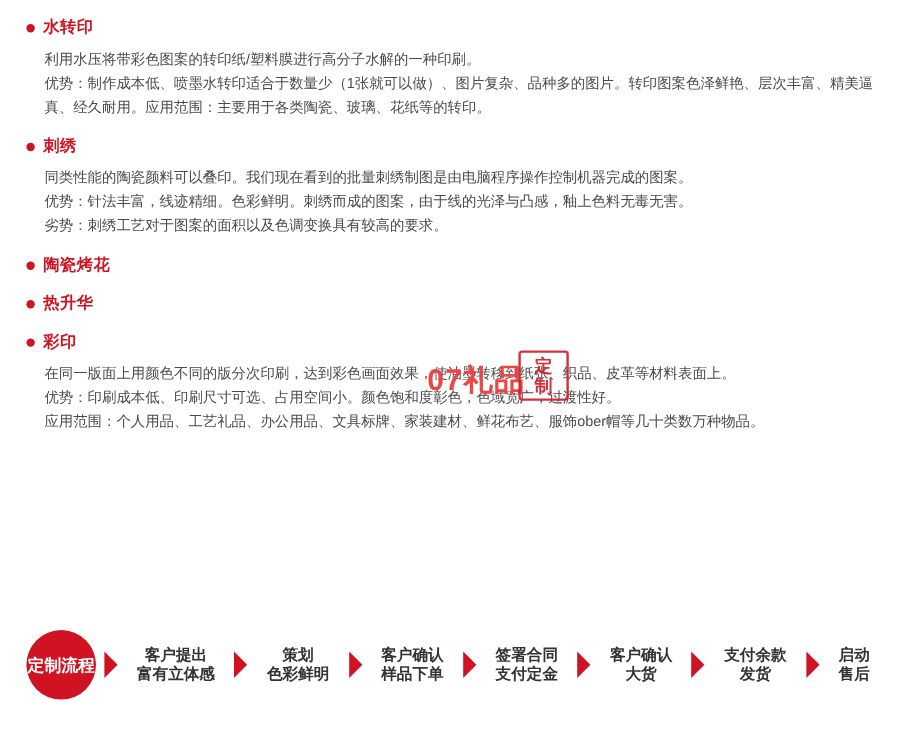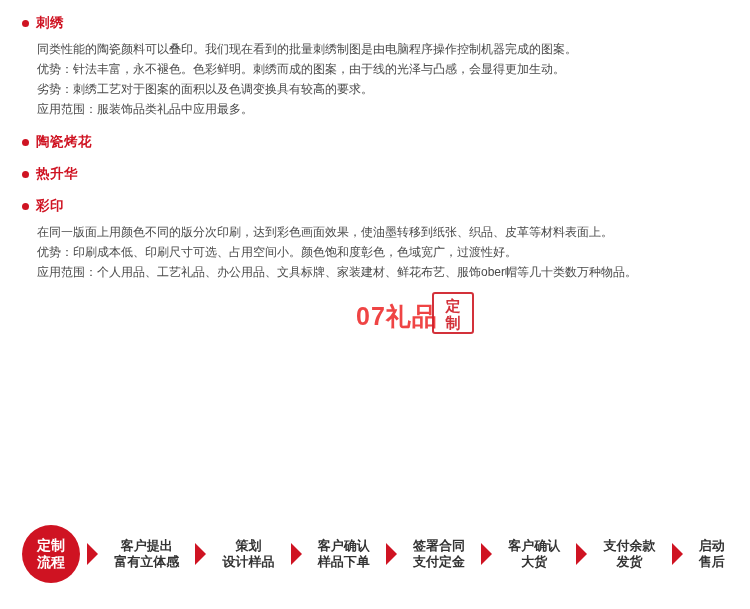--- a/index.html
+++ b/index.html
@@ -104,21 +104,21 @@
   .flow-badge {
     width: 58px;
     height: 58px;
     border-radius: 50%;
     background: #cf1322;
     color: #fff;
     font-size: 14px;
     font-weight: bold;
     line-height: 17px;
     display: flex;
-    flex-direction: column;
+    flex-direction: row;
     align-items: center;
     justify-content: center;
     flex: 0 0 auto;
     margin-right: 4px;
   }
   .flow-badge span { display: block; }
   .flow-item {
     display: flex;
     align-items: center;
     flex: 1 1 auto;
@@ -142,31 +142,40 @@
     border-left: 11px solid #cf1322;
     flex: 0 0 auto;
     margin: 0 3px;
   }
 </style>
 </head>
 <body>
 
 <div class="page">
 
+  <div class="section">
+    <div class="sec-head">
+      <span class="bullet"></span>
+      <span class="sec-title">水转印</span>
+    </div>
+    <div class="sec-body">
+      <p>利用水压将带彩色图案的转印纸/塑料膜进行高分子水解的一种印刷。</p>
+      <p>优势：制作成本低、喷墨水转印适合于数量少（1张就可以做）、图片复杂、品种多的图片。转印图案色泽鲜艳、层次丰富、精美逼真、经久耐用。应用范围：主要用于各类陶瓷、玻璃、花纸等的转印。</p>
+    </div>
+  </div>
 
   <div class="section">
     <div class="sec-head">
       <span class="bullet"></span>
       <span class="sec-title">刺绣</span>
     </div>
     <div class="sec-body">
       <p>同类性能的陶瓷颜料可以叠印。我们现在看到的批量刺绣制图是由电脑程序操作控制机器完成的图案。</p>
-      <p>优势：针法丰富，永不褪色。色彩鲜明。刺绣而成的图案，由于线的光泽与凸感，会显得更加生动。</p>
+      <p>优势：针法丰富，线迹精细。色彩鲜明。刺绣而成的图案，由于线的光泽与凸感，釉上色料无毒无害。</p>
       <p>劣势：刺绣工艺对于图案的面积以及色调变换具有较高的要求。</p>
-      <p>应用范围：服装饰品类礼品中应用最多。</p>
     </div>
   </div>
 
   <div class="section">
     <div class="sec-head">
       <span class="bullet"></span>
       <span class="sec-title">陶瓷烤花</span>
     </div>
     <div class="sec-body">
     </div>
@@ -210,21 +219,21 @@
       <div class="flow-label">
         <span>客户提出</span>
         <span>富有立体感</span>
       </div>
     </div>
 
     <div class="flow-item">
       <div class="arrow"></div>
       <div class="flow-label">
         <span>策划</span>
-        <span>设计样品</span>
+        <span>色彩鲜明</span>
       </div>
     </div>
 
     <div class="flow-item">
       <div class="arrow"></div>
       <div class="flow-label">
         <span>客户确认</span>
         <span>样品下单</span>
       </div>
     </div>

